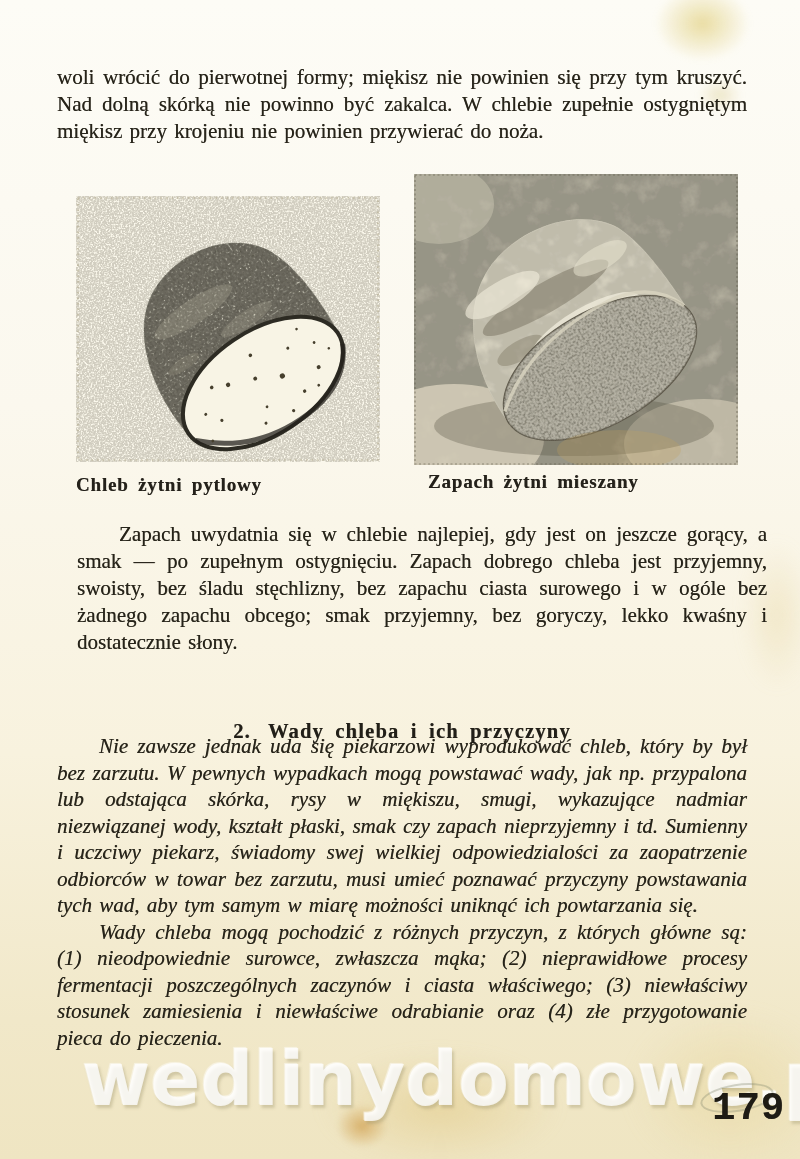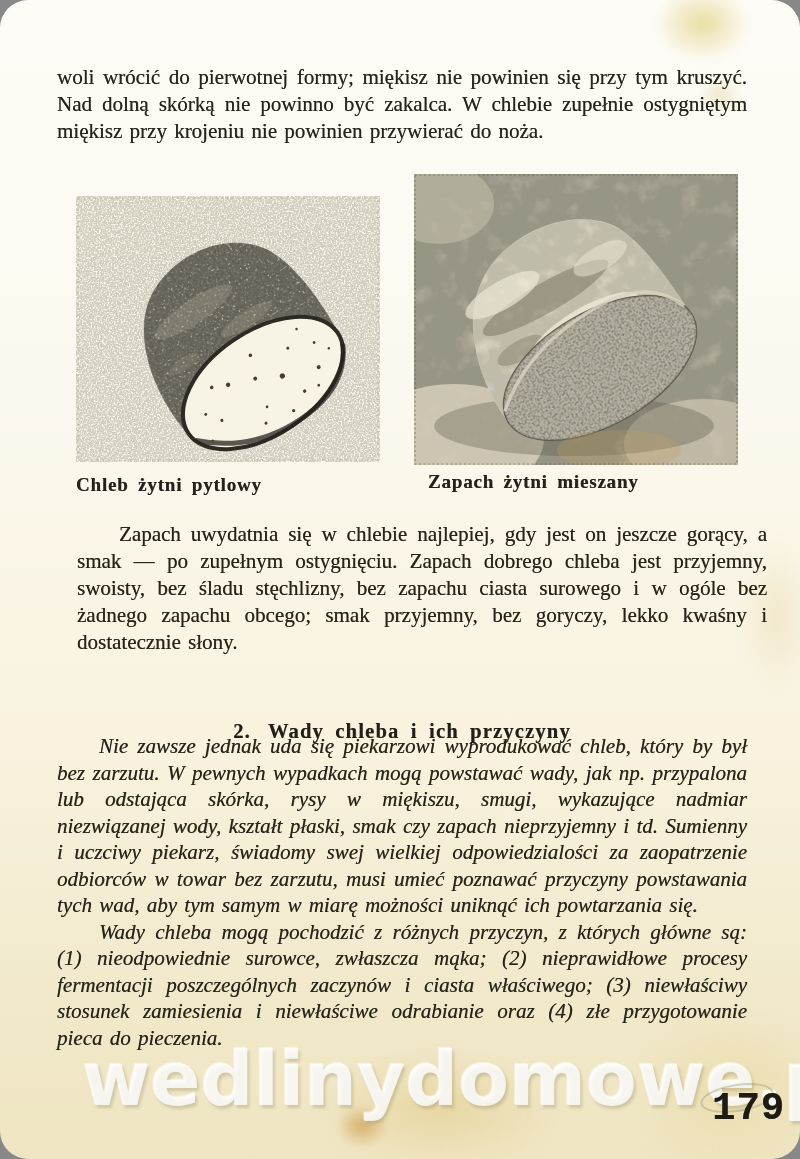--- a/index.html
+++ b/index.html
@@ -5,21 +5,20 @@
   * { margin:0; padding:0; box-sizing:border-box; }
   html,body { background:#888; }
   .page {
     position:relative;
     width:800px; height:1159px;
     margin:0 auto;
     overflow:hidden;
     background:linear-gradient(180deg,#fdfcf6 0%, #fbf8ee 35%, #f8f2de 65%, #f1e8c9 88%, #efe5c2 100%);
     font-family:"Liberation Serif","DejaVu Serif",serif;
     color:#262319;
-    border-radius:28px;
   }
   .stain { position:absolute; border-radius:50%; pointer-events:none; }
   .para {
     position:absolute; left:57px; width:690px;
     font-size:21px; line-height:27px;
     text-align:justify; word-spacing:2px;
     hyphens:auto;
     text-shadow:0.3px 0 0 rgba(38,35,25,.65);
   }
   .indent { text-indent:42px;margin-left:20px; }

